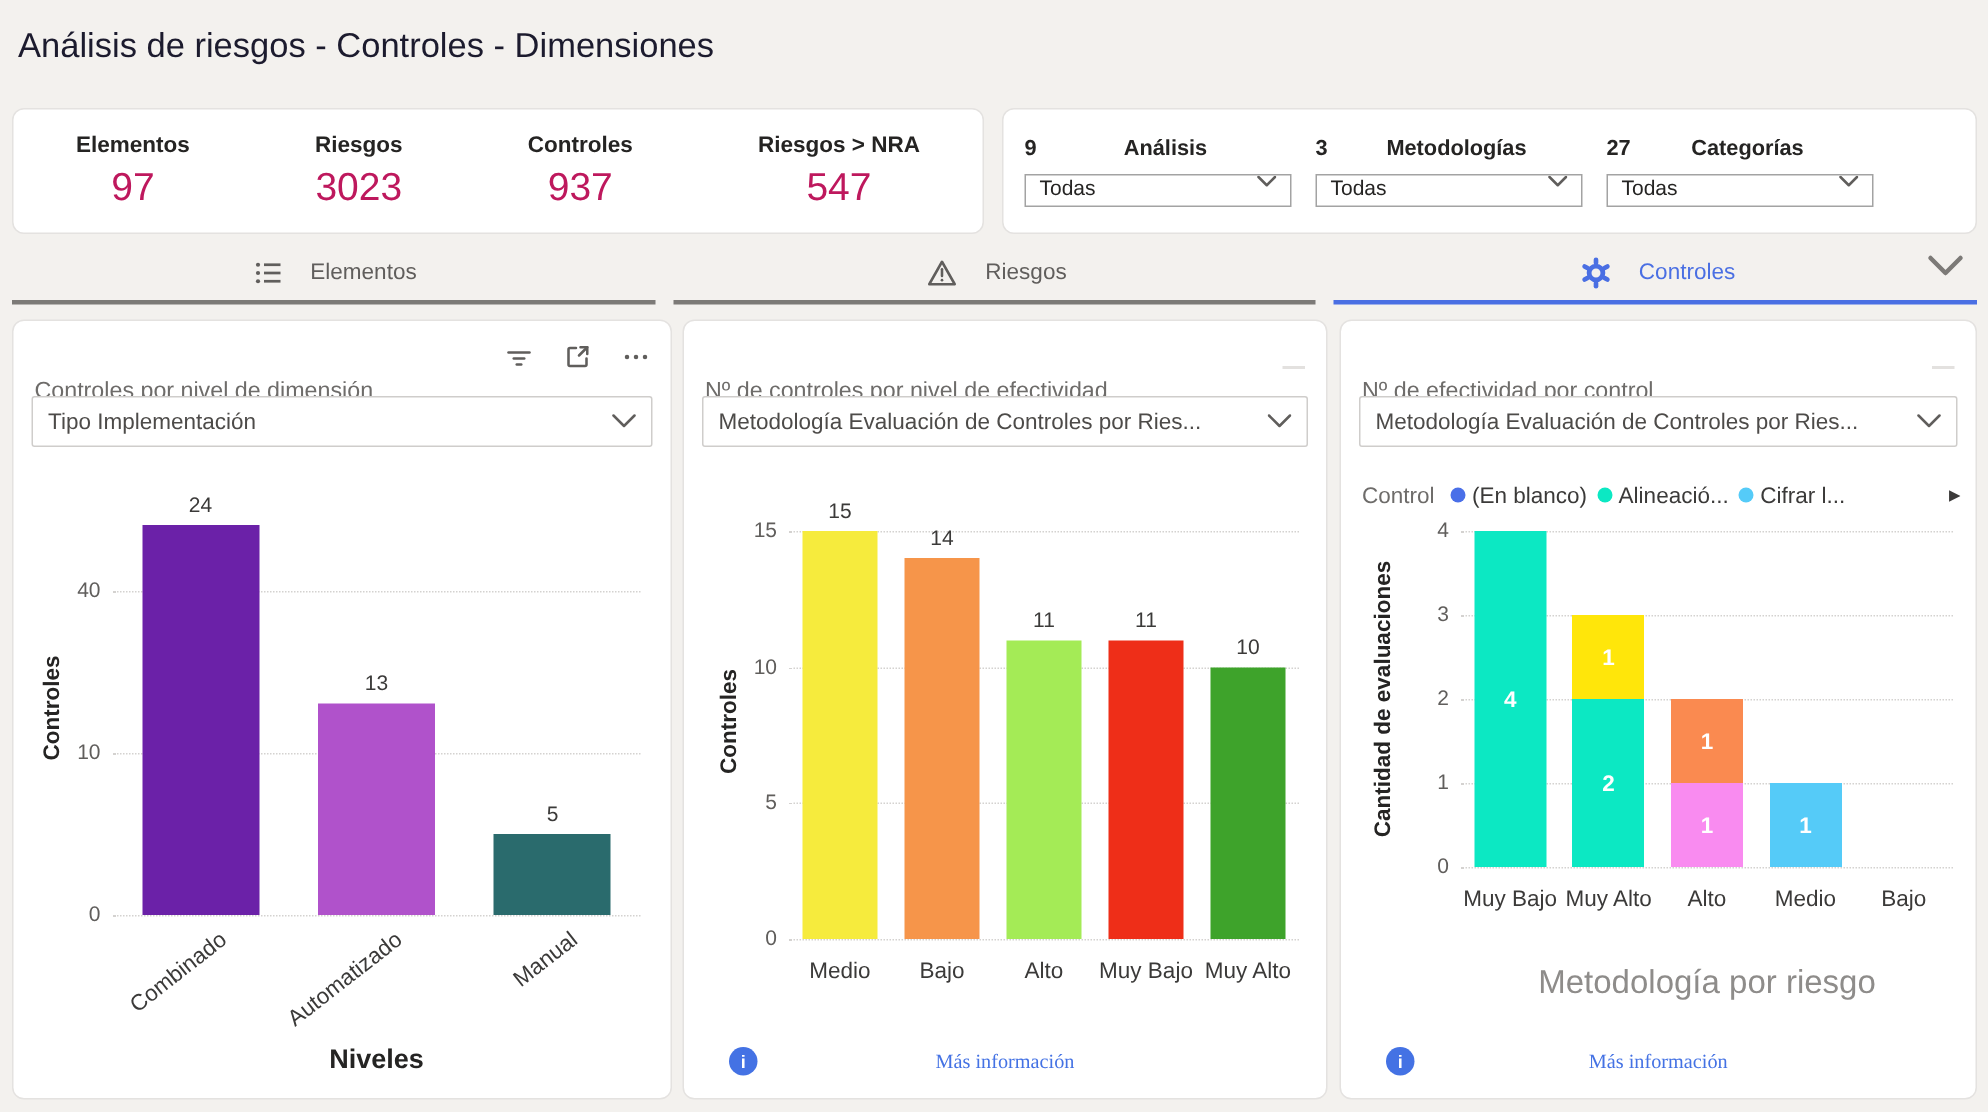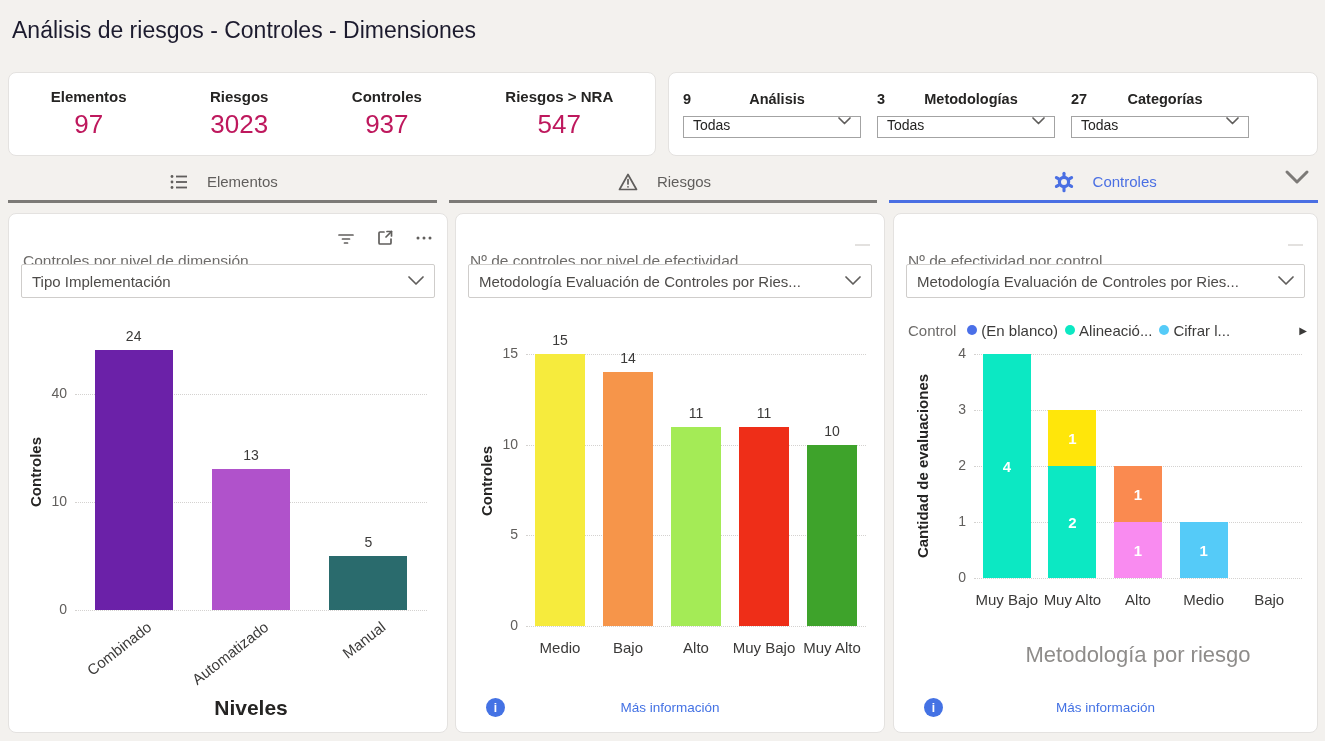--- a/index.html
+++ b/index.html
@@ -85,29 +85,29 @@
   .bar-val { position: absolute; width: 70px; text-align: center; font-size: 14px;
     color: #3B3A39; }
   .seg { position: absolute; display: flex; align-items: center; justify-content: center;
     color: #fff; font-size: 15px; font-weight: 700; cursor: pointer; }
   .xlab { position: absolute; font-size: 15px; color: #3B3A39; }
   .xlab.flat { width: 72px; text-align: center; line-height: 1.3;
     transform: translateX(-50%); }
   .xlab.rot { white-space: nowrap; transform: translateX(-100%) rotate(-38deg);
     transform-origin: 100% 0; }
   .xtitle { position: absolute; transform: translateX(-50%); white-space: nowrap; }
-  .xtitle.bold { font-size: 21px; font-weight: 700; color: #252423; }
+  .xtitle.bold { font-size: 18px; font-weight: 700; color: #252423; }
   .xtitle.big { font-size: 22px; color: #8E8C8A; }
   
   .card-footer { position: absolute; left: 0; right: 0; bottom: 14px; height: 20px; }
   .info-btn { position: absolute; left: 30px; top: 0; width: 19px; height: 19px;
     border-radius: 50%; background: #4472E4; color: #fff; font-size: 12px; font-weight: 700;
     display: flex; align-items: center; justify-content: center; cursor: pointer; }
   .more-link { position: absolute; left: 0; right: 0; top: 2px; text-align: center;
-    font-size: 13.5px; color: #4472E4; cursor: pointer; }
+    font-size: 13.5px; color: #4472E4; cursor: pointer; font-family: Liberation Serif, serif; }
   svg .st { stroke: #605E5C; stroke-width: 1.7; fill: none; stroke-linecap: round;
     stroke-linejoin: round; }
 </style>
 </head>
 <body>
 
 <div id="page-title">Análisis de riesgos - Controles - Dimensiones</div>
 
 <div id="kpi-card" class="card">
   <div class="kpi">

